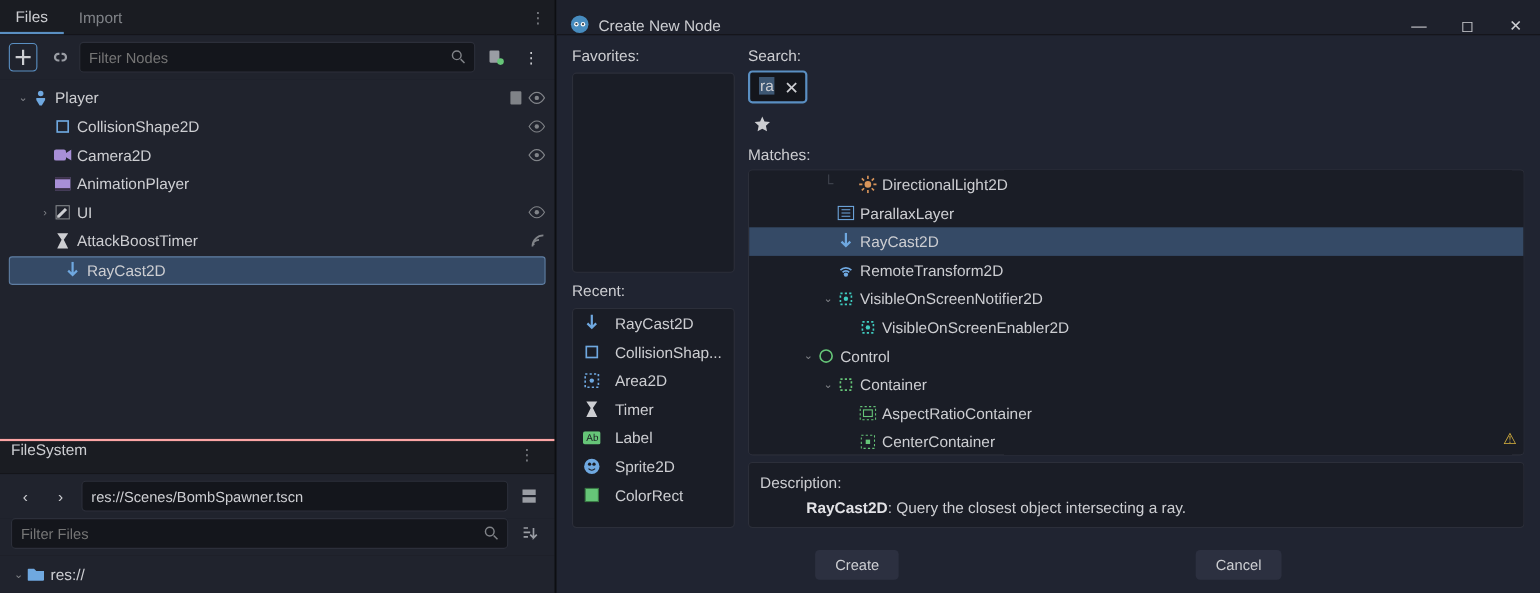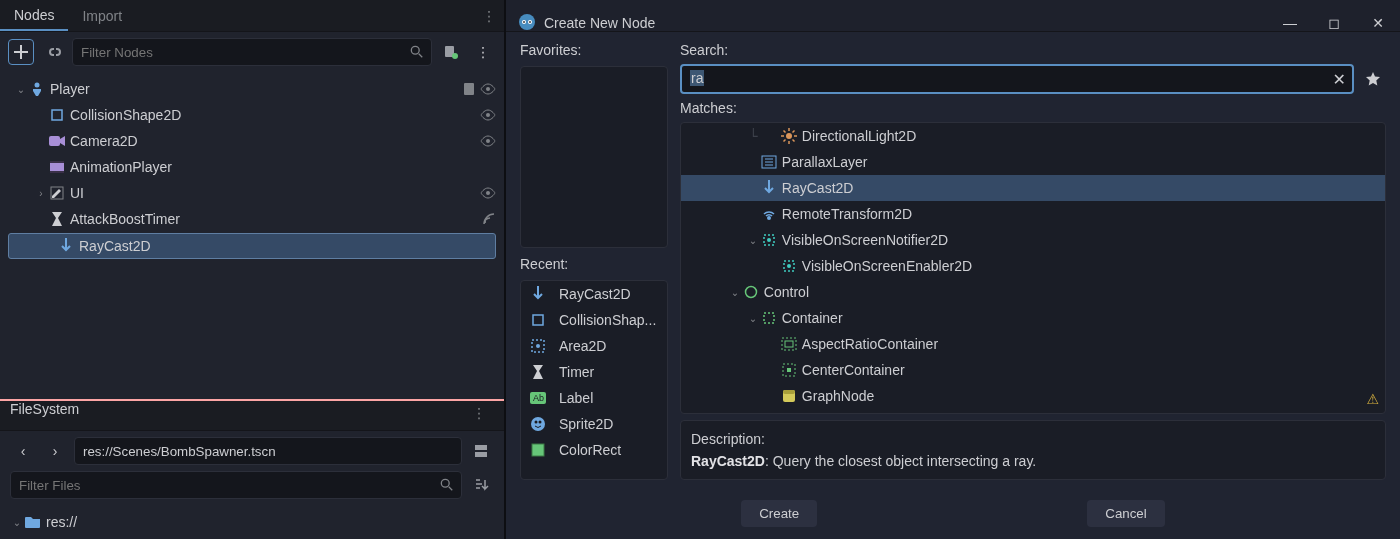--- a/index.html
+++ b/index.html
@@ -51,54 +51,54 @@
   .fav-col { width: 148px; display: flex; flex-direction: column; gap: 8px; }
   .search-col { flex: 1; display: flex; flex-direction: column; gap: 6px; overflow: hidden; }
   
   .section-label { font-weight: 500; color: #cdced2; }
   .fav-box { flex: 1; background: #1a1d26; border: 1px solid #2c2f3a; border-radius: 4px; }
   .recent-box { background: #1a1d26; border: 1px solid #2c2f3a; border-radius: 4px; height: 200px; overflow-y: auto; position: relative; }
   .recent-box::-webkit-scrollbar { width: 8px; }
   .recent-box::-webkit-scrollbar-thumb { background: #3a3f4d; border-radius: 4px; }
   .recent-item { display: flex; align-items: center; gap: 8px; padding: 4px 8px; cursor: pointer; }
   
-  .search-row { display: flex; align-items: center; gap: 6px; }
+  .search-row { display: flex; align-items: flex-start; gap: 6px; flex-direction: column; }
   .search-input { flex: 1; background: #14161c; border: 2px solid #5a8fc2; border-radius: 4px; padding: 4px 28px 4px 8px; color: #cdced2; height: 30px; position: relative; }
   .search-wrap { flex: 1; position: relative; }
   .clear-x { position: absolute; right: 8px; top: 6px; color: #cdced2; cursor: pointer; font-size: 16px; }
   .search-input .seltext { background: #3d5773; padding: 0 1px; }
   
   .matches-box { flex: 1; background: #1a1d26; border: 1px solid #2c2f3a; border-radius: 4px; overflow-y: auto; position: relative; }
   .match-row { display: flex; align-items: center; height: 26px; cursor: pointer; }
   .match-row.selected { background: #354a66; }
   .tree-guide { color: #3c404a; font-family: monospace; display: inline-block; white-space: pre; }
   
   .desc-box { background: #1a1d26; border: 1px solid #2c2f3a; border-radius: 4px; padding: 10px; }
-  .desc-text { margin-top: 6px; }
+  .desc-text { margin-top: 6px; margin-left: 42px; }
   .desc-text b { color: #e2e2e6; }
   
   .warn-badge { position: absolute; right: 6px; bottom: 6px; color: #d9b33f; font-size: 14px; }
   
   .dialog-buttons { display: flex; justify-content: center; gap: 270px; padding: 10px 0 12px; }
   .btn { background: #2c3040; color: #cdced2; border: none; padding: 6px 18px; border-radius: 4px; cursor: pointer; }
   
   
   .c-blue { color: #6fa8e0; } .c-purple { color: #a88fd7; } .c-green { color: #66c578; } 
   .c-orange { color: #d9955a; } .c-teal { color: #3fccc0; }
   .c-yellow { color: #d3c95a; } .c-grey { color: #808388; }
   
   svg { display: block; }
 </style>
 </head>
 <body>
 
 <div class="left-panel">
 
   <div class="tab-row">
-    <div class="tab active">Nodes</div>
+    <div class="tab active">Files</div>
     <div class="tab">Import</div>
     <div class="tab-menu">⋮</div>
   </div>
 
   <div class="scene-toolbar">
     <div class="icon-btn boxed">
       <svg width="14" height="14" viewBox="0 0 14 14">
           <path d="M6 0h2v6h6v2H8v6H6V8H0V6h6z" fill="#cdced2"></path>
         </svg>
     </div>

